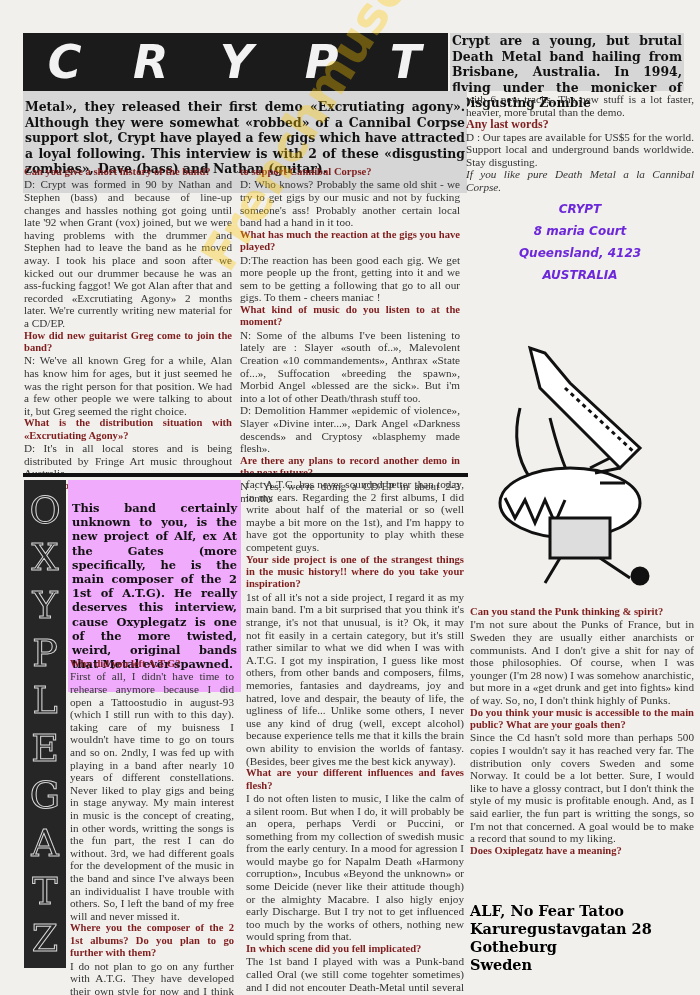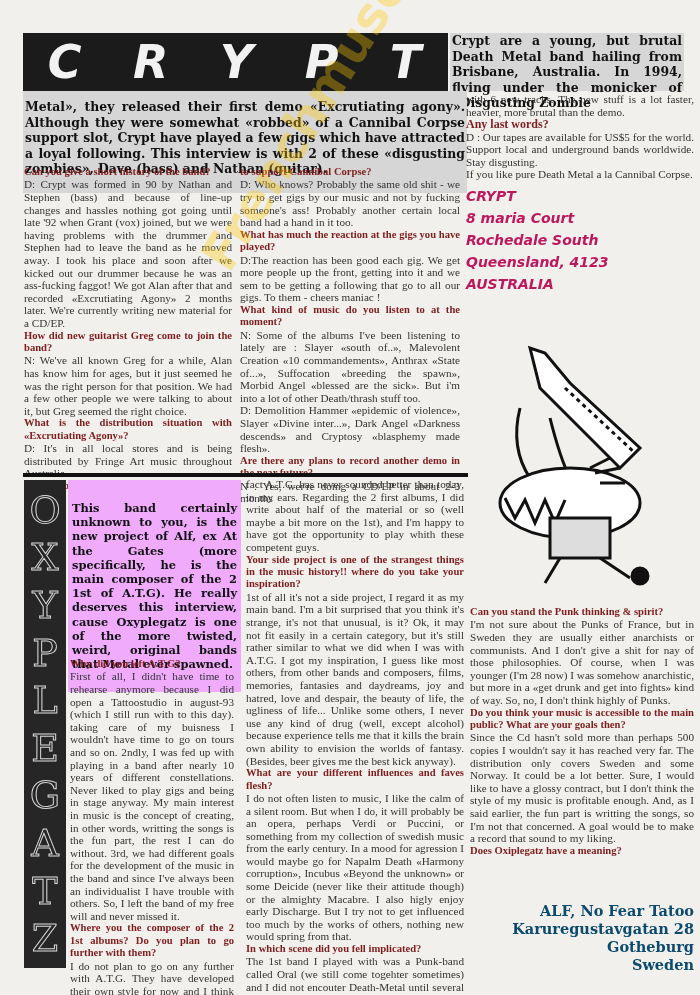--- a/index.html
+++ b/index.html
@@ -28,43 +28,43 @@
   .col p { margin:0; }
   .q {
     font-family:Liberation Serif, serif; font-weight:bold; color:#7f1d1d;
     font-size:10.6px; line-height:12.4px; margin:0;
   }
   .colA { left:24px; top:166px; width:208px; }
   .colB { left:240px; top:166px; width:220px; }
   .colC { left:466px; top:93px; width:228px; }
   .hand {
     font-family:"DejaVu Sans", sans-serif; font-weight:bold; font-style:italic;
-    color:#be185d; font-size:14px; line-height:22px;
+    text-align:center; color:#6d28d9; font-size:12px; line-height:22px;
   }
   .divider { left:23px; top:473px; width:445px; height:4px; background:#111; }
   .vbar {
     left:24px; top:480px; width:42px; height:488px; background:#262626;
     display:flex; flex-direction:column; align-items:center; justify-content:space-around;
     padding:6px 0; box-sizing:border-box;
   }
   .vbar span {
     font-family:"DejaVu Serif", serif; font-size:38px; color:#262626;
     -webkit-text-stroke:1px #d8d8d8; line-height:40px;
   }
   .intro2 {
     left:68px; top:480px; width:165px; padding:21px 4px; height:170px;
     background:#f0abfc; font-family:"DejaVu Serif", serif; font-weight:bold;
     font-size:11.4px; line-height:14.2px; text-align:justify; color:#111;
   }
   .colD { left:70px; top:658px; width:164px; }
   .colE { left:246px; top:478px; width:218px; }
   .colF { left:470px; top:606px; width:224px; }
   .address2 {
-    left:470px; top:902px; width:224px; text-align:right;
-    font-family:"DejaVu Serif", serif; font-weight:bold; font-size:14.5px; line-height:18px; color:#0c4a6e;
+    left:470px; top:902px; width:224px; text-align:left;
+    font-family:"DejaVu Serif", serif; font-weight:bold; font-size:14.5px; line-height:18px; color:#000000;
   }
   .illustration { left:470px; top:328px; width:220px; height:262px; }
   .watermark {
     left:190px; top:250px; font-family:"DejaVu Sans", sans-serif; font-weight:bold;
     font-size:50px; color:rgba(255,200,0,0.35); transform:rotate(-58deg);
     transform-origin:left top; white-space:nowrap; pointer-events:none;
   }
 </style>
 </head>
 <body>
@@ -98,25 +98,24 @@
   <p>N: Some of the albums I've been listening to lately are : Slayer «south of..», Malevolent Creation «10 commandements», Anthrax «State of...», Suffocation «breeding the spawn», Morbid Angel «blessed are the sick». But i'm into a lot of other Death/thrash stuff too.</p>
   <p>D: Demolition Hammer «epidemic of violence», Slayer «Divine inter...», Dark Angel «Darkness descends» and Cryptosy «blasphemy made flesh».</p>
   <p class="q">Are there any plans to record another demo in the near future?</p>
   <p>N : Yes, wer're doing a CD/EP in about 2-3 months</p>
 </div>
 
 <div class="abs col colC">
   <p>with 6 new tracks. The new stuff is a lot faster, heavier, more brutal than the demo.</p>
   <p class="q" style="font-size:12px">Any last words?</p>
   <p>D : Our tapes are available for US$5 for the world. Support local and underground bands worldwide. Stay disgusting.</p>
-  <p style="">If you like pure Death Metal a la Cannibal Corpse.</p>
+  <p style="font-style:italic">If you like pure Death Metal a la Cannibal Corpse.</p>
   <div class="hand" style="margin-top:4px">
     <div>CRYPT</div>
     <div>8 maria Court</div>
-    <div>Rochedale South</div>
     <div>Queensland, 4123</div>
     <div>AUSTRALIA</div>
   </div>
 </div>
 
 <svg class="abs illustration" viewBox="0 0 220 262">
   <g fill="none" stroke="#111" stroke-width="3">
     <path d="M60 20 L70 60 L90 80 L150 140 L170 120 L100 55 L75 25 Z" fill="#fff"></path>
     <path d="M95 60 L165 125" stroke-dasharray="4 4"></path>
     <path d="M50 80 Q40 120 60 150"></path>

